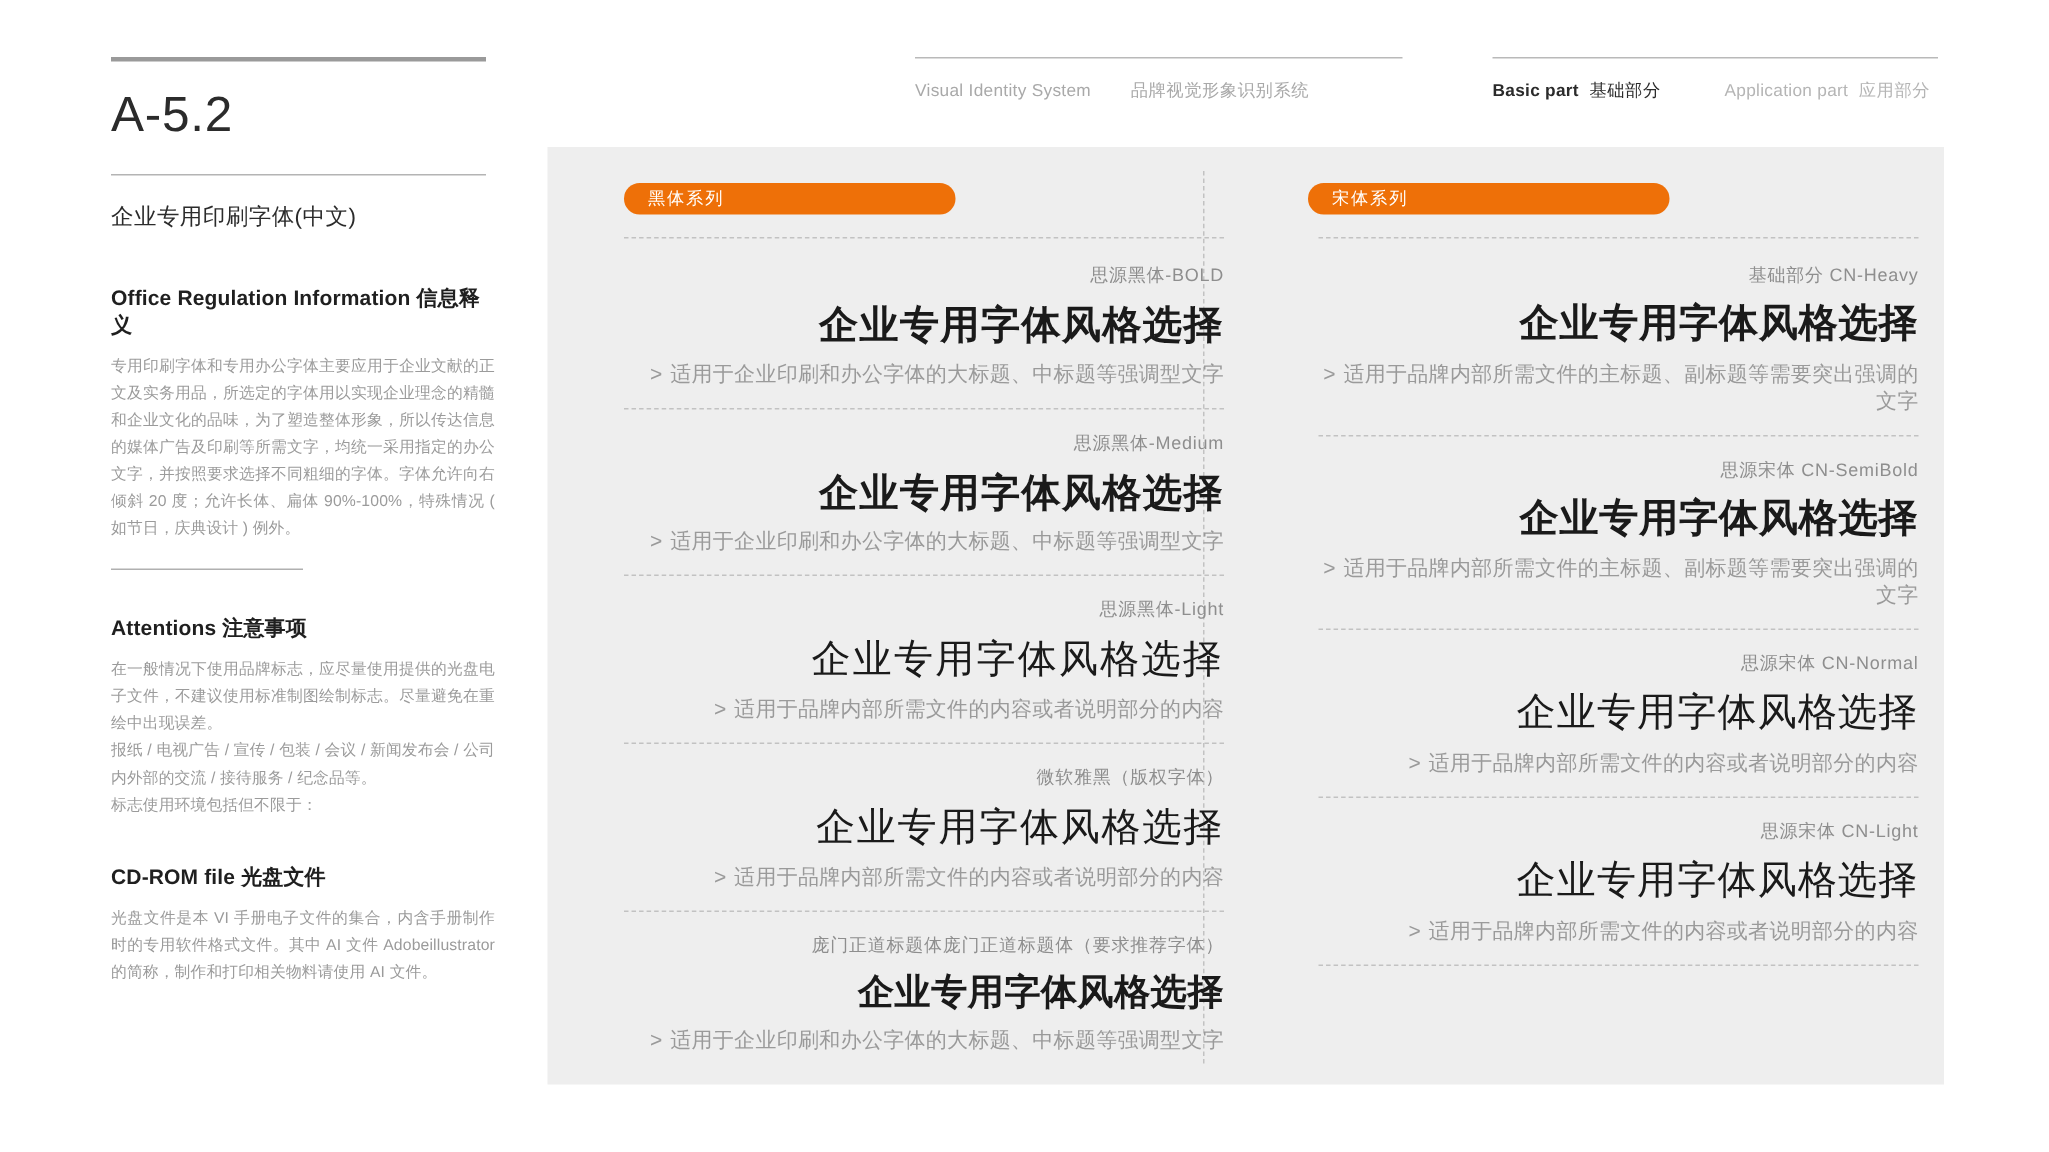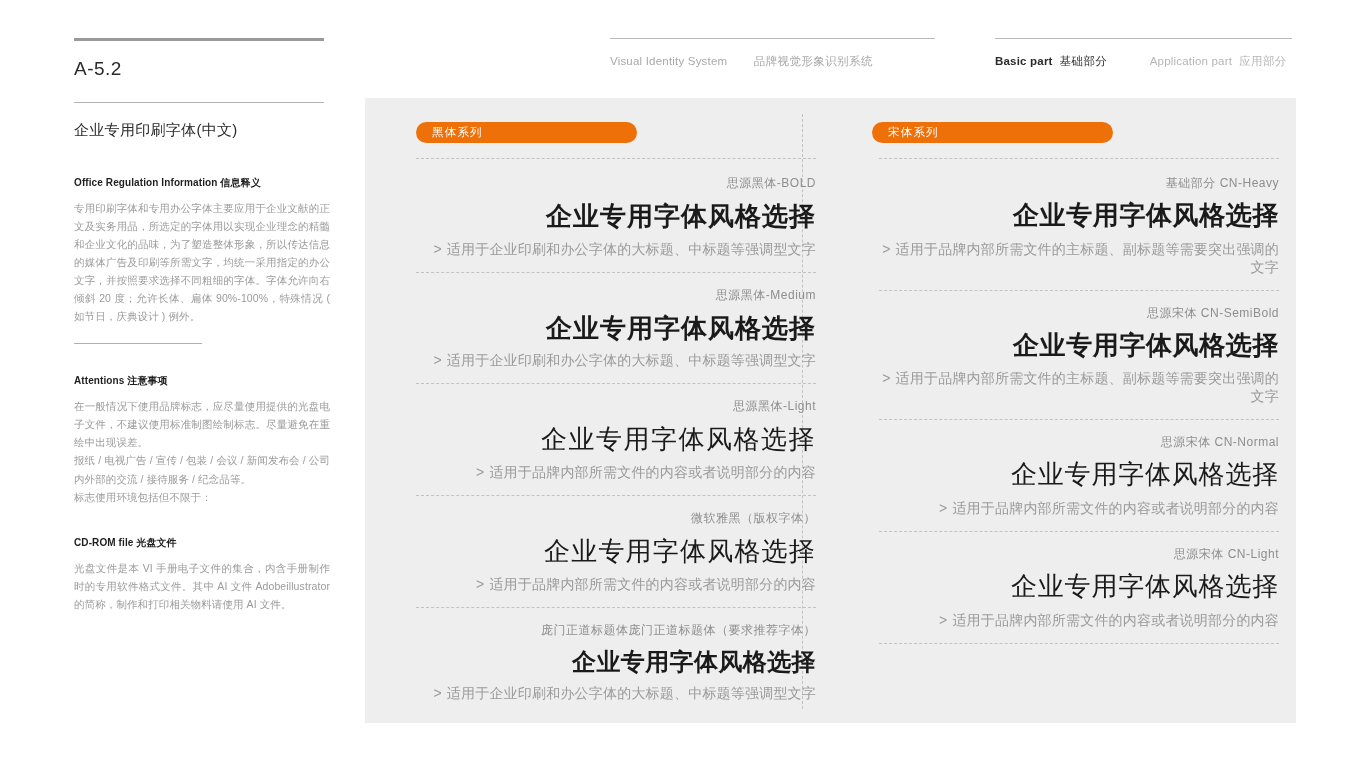--- a/index.html
+++ b/index.html
@@ -11,31 +11,31 @@
   }
   .page { position:relative; width:1366px; height:768px; }
 
   
   .sidebar { position:absolute; left:74px; top:38px; width:256px; }
   .rule-top   { height:3px; background:#9a9a9a; width:250px; }
   .rule-mid   { height:1px; background:#b4b4b4; width:250px; margin-top:8px; }
   .rule-short { height:1px; background:#b0b0b0; width:128px; margin:18px 0 0 0; }
 
   .doc-code {
-    font-size:19px; letter-spacing:.5px; color:#2b2b2b;
+    font-size:33px; letter-spacing:.5px; color:#2b2b2b;
     font-weight:400; padding:18px 0 16px 0; line-height:1;
   }
   .doc-subtitle {
     font-size:15px; color:#2b2b2b; padding-top:18px; letter-spacing:.3px;
   }
 
   .sect { margin-top:36px; }
   .sect.tight { margin-top:30px; }
   .sect-head {
-    font-size:10px; color:#1f1f1f; font-weight:700; letter-spacing:.1px;
+    font-size:14px; color:#1f1f1f; font-weight:700; letter-spacing:.1px;
     margin-bottom:9px;
   }
   .sect-body {
     font-size:10.5px; color:#9b9b9b; line-height:1.72; letter-spacing:.1px;
     text-align:justify;
   }
 
   
   .hdr-group { position:absolute; top:38px; }
   .hdr-line { height:1px; background:#b9b9b9; }

